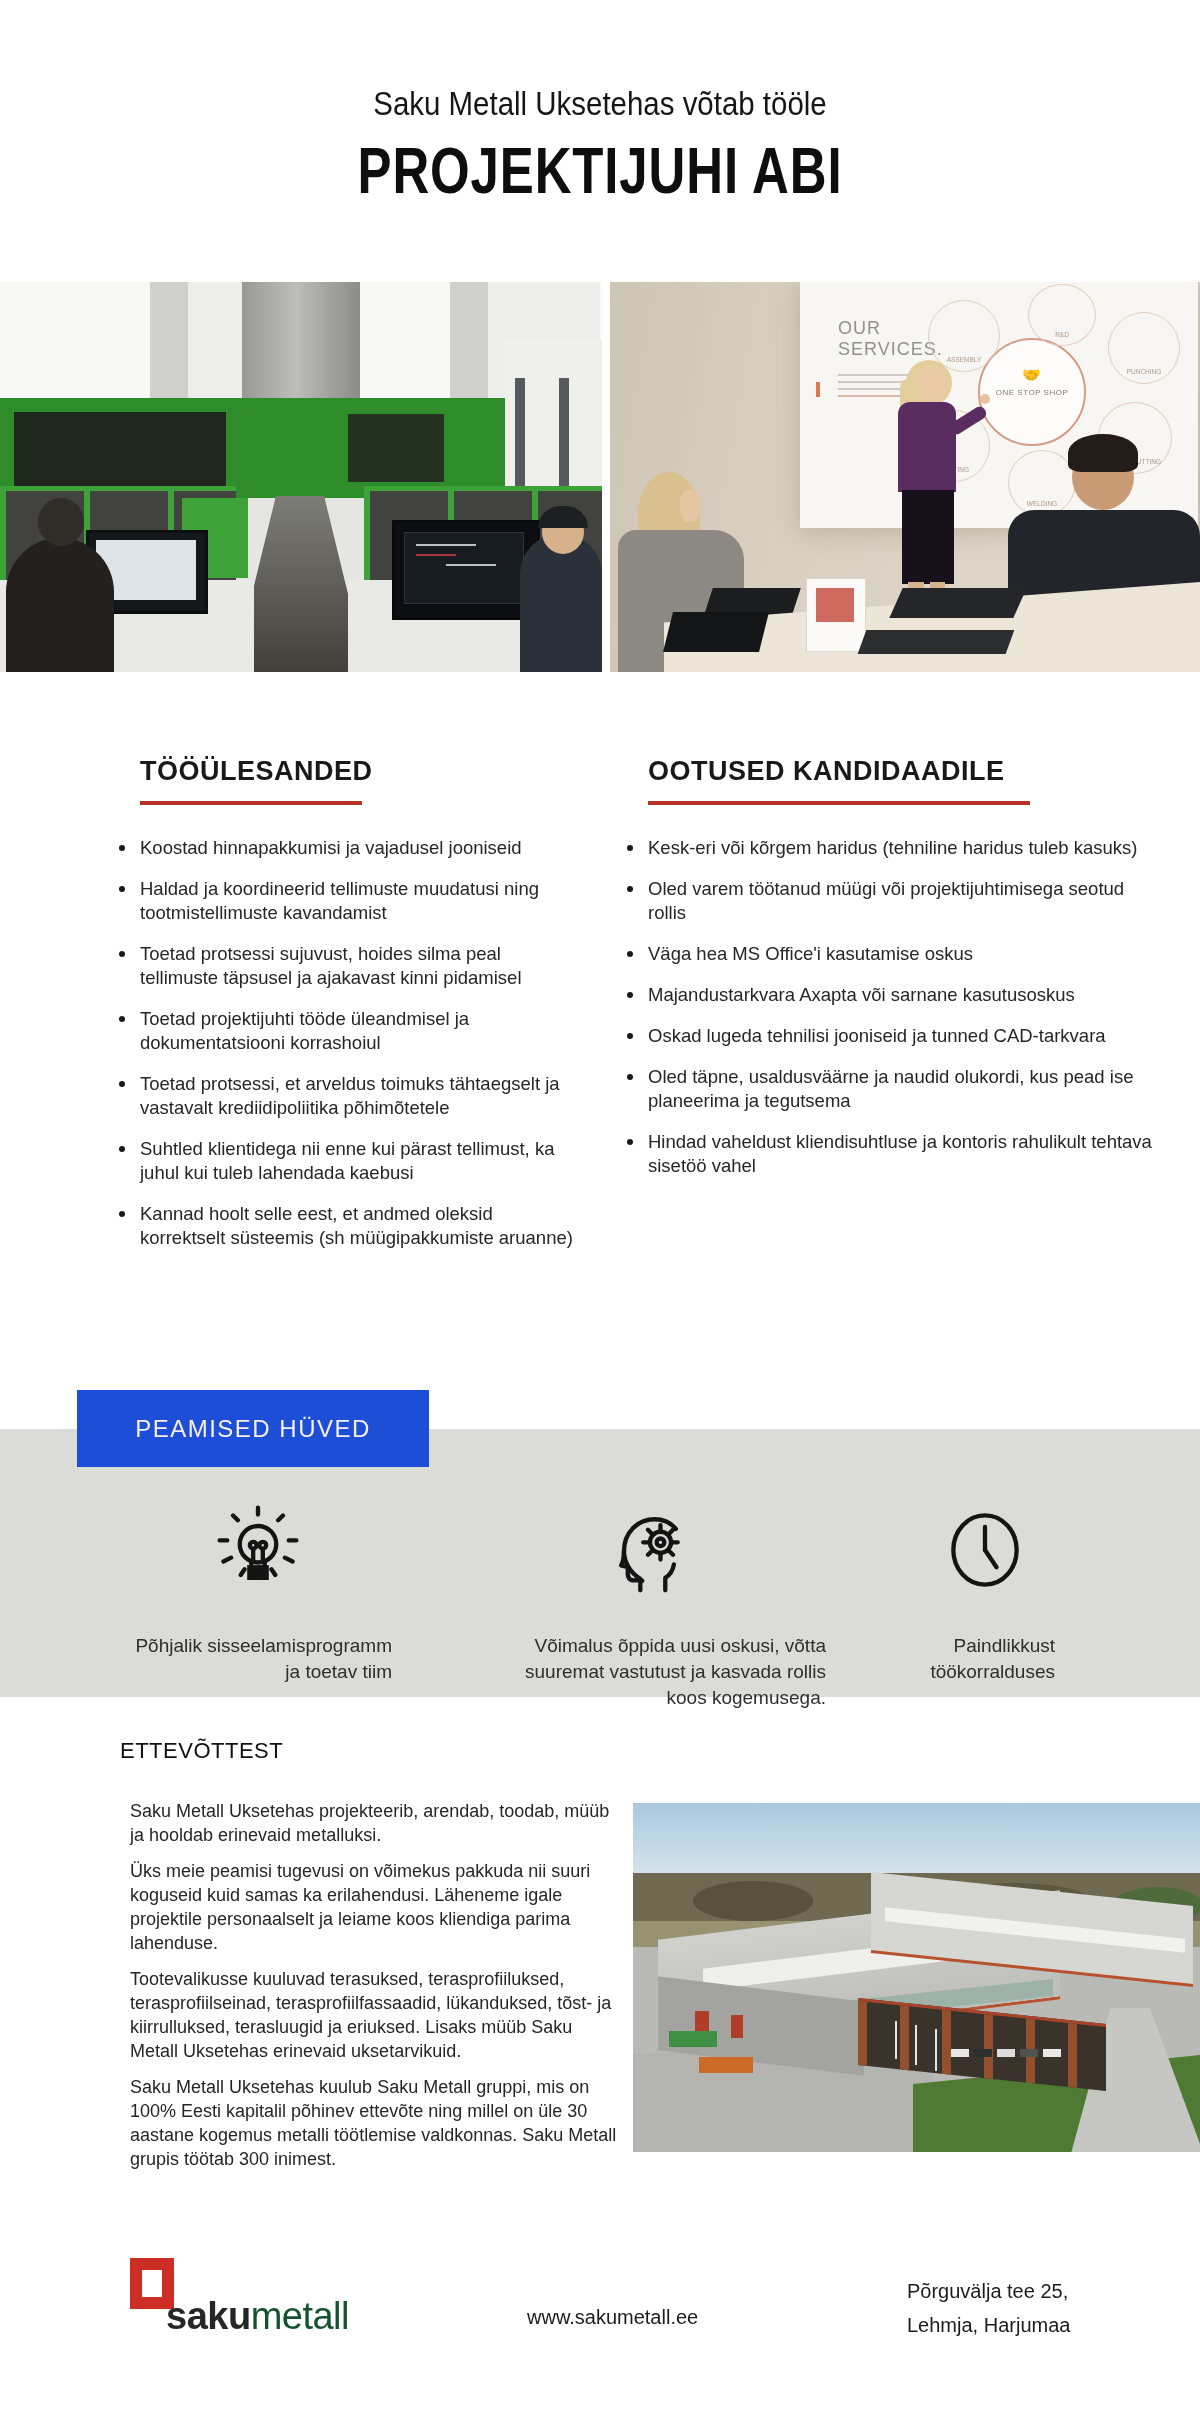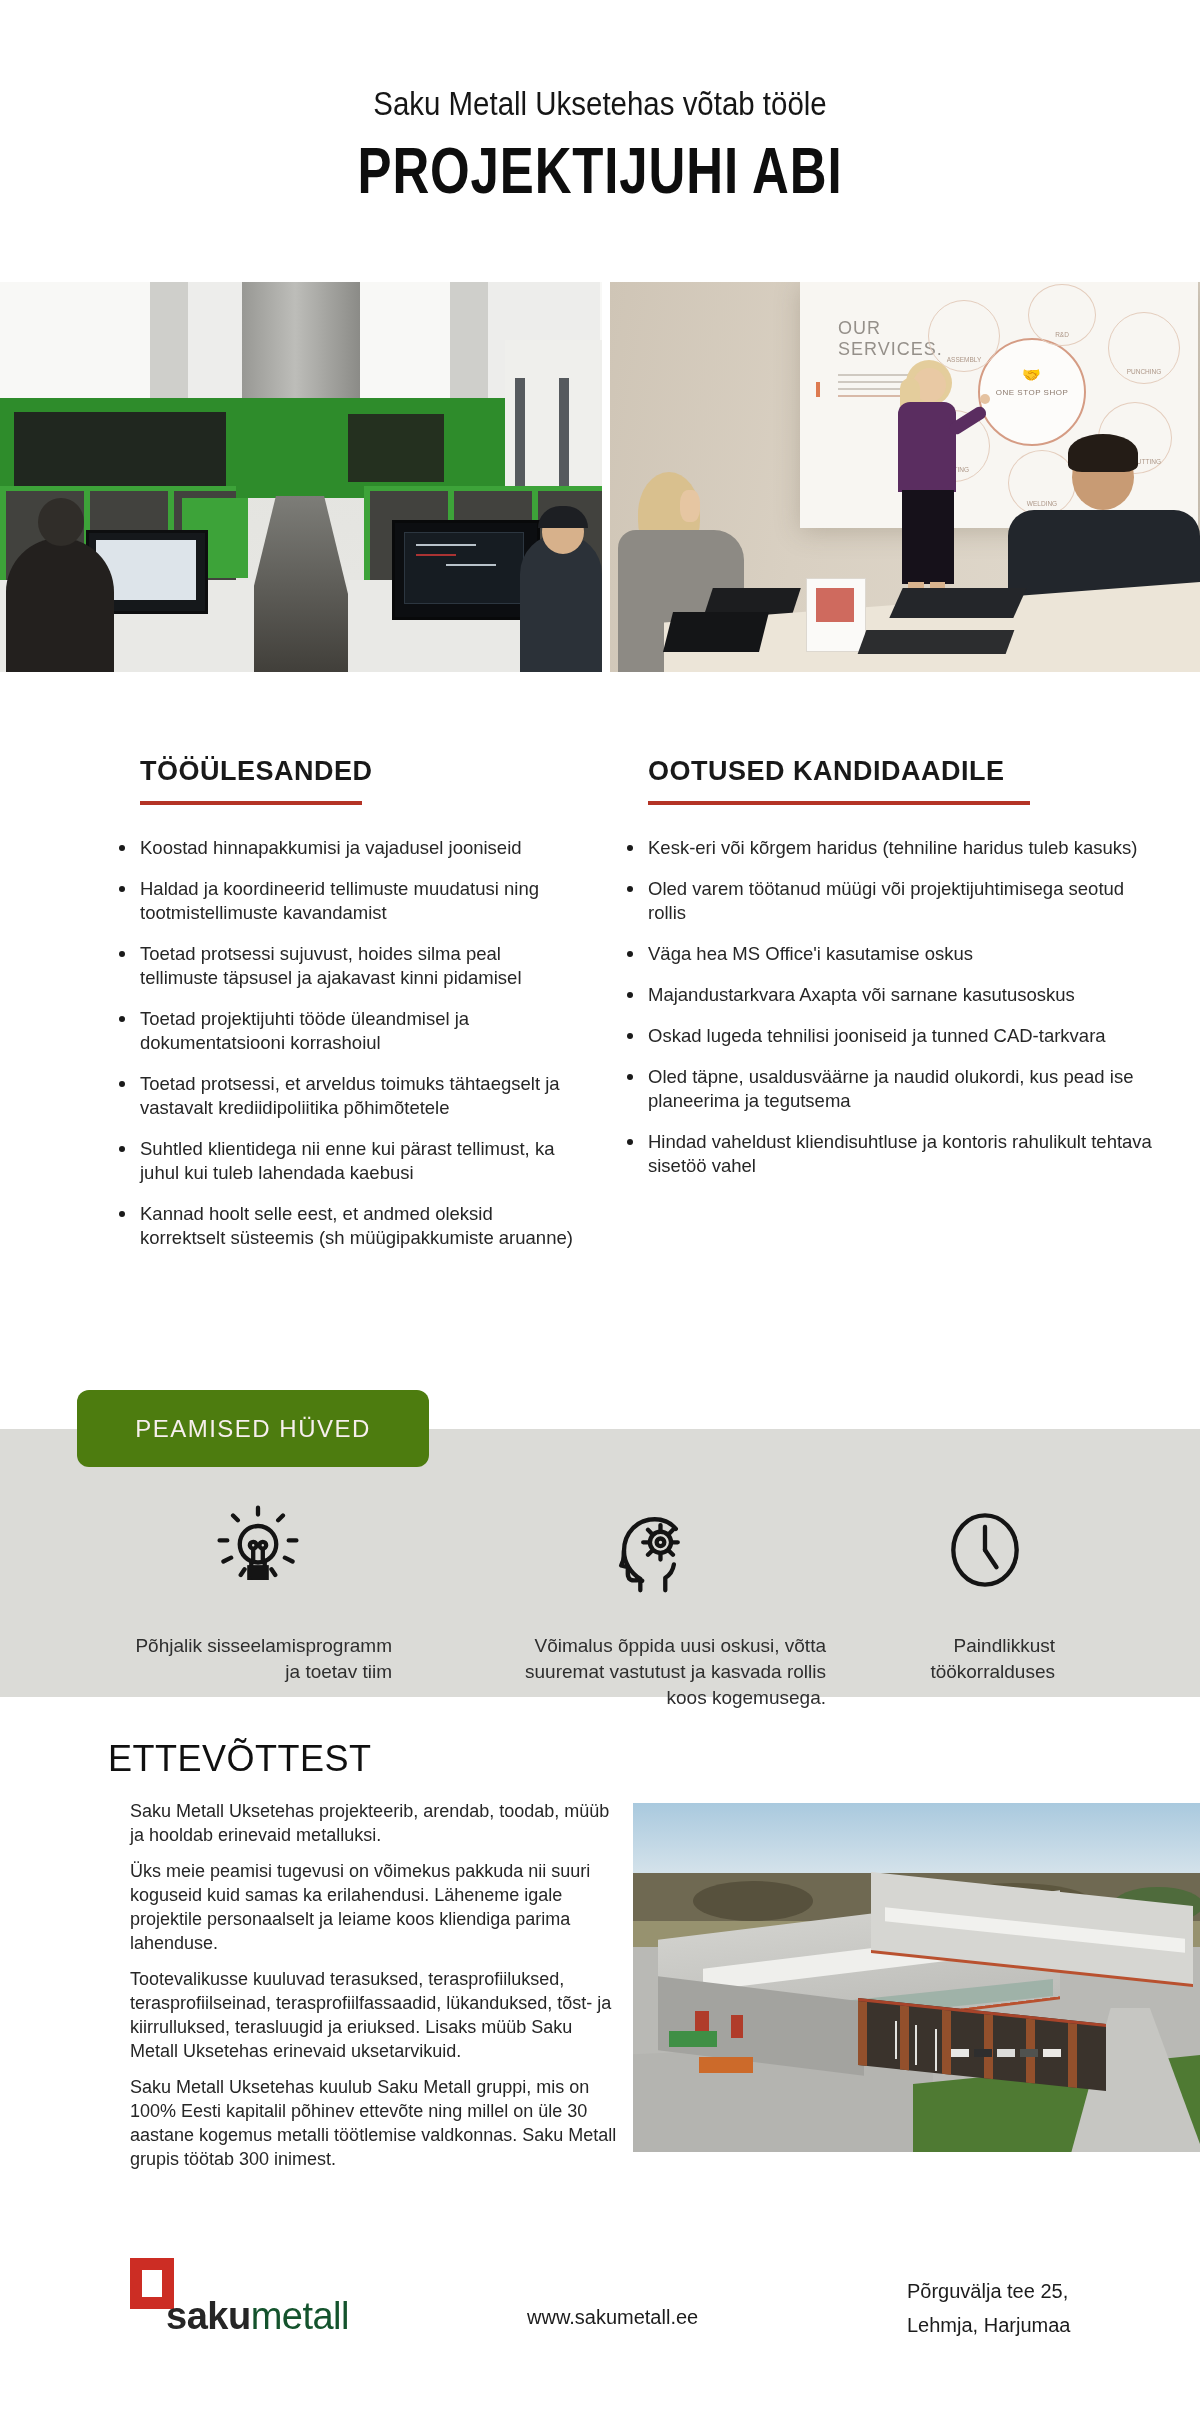--- a/index.html
+++ b/index.html
@@ -20,21 +20,21 @@
   .col ul{list-style:none;margin:31px 0 10px 0;padding:0;font-size:18.5px;line-height:24px;color:#262626;}
   .col li{position:relative;margin-bottom:17px;}
   .col li::before{content:"";position:absolute;left:-21px;top:9px;width:6px;height:6px;border-radius:50%;background:#1a1a1a;}
   
   .band{top:1429px;left:0;width:1200px;height:268px;}
   .banner{top:1390px;left:77px;width:352px;height:77px;display:flex;align-items:center;justify-content:center;
           color:#f7efed;font-size:24px;letter-spacing:1.5px;}
   .bicon{top:1500px;width:96px;height:100px;}
   .bcap{top:1633px;text-align:right;font-size:19px;line-height:26px;color:#2e2e2e;}
   
-  .about-h{top:1738px;left:108px;font-size:36px;font-weight:400;color:#101010;letter-spacing:.5px;}
+  .about-h{top:1738px;left:120px;font-size:22px;font-weight:400;color:#101010;letter-spacing:.5px;}
   .about-p{top:1799px;left:120px;width:487px;font-size:18px;line-height:24px;color:#262626;margin-left:10px;}
   .about-p p{margin:0 0 12px 0;}
   
   .logo-square{top:2258px;left:130px;width:20px;height:27px;border:12px solid #cc2d24;background:#fff;}
   .logo-text{top:2295px;left:166px;font-size:38px;letter-spacing:-.5px;}
   .logo-text b{color:#262626;font-weight:700;}
   .logo-text span{color:#14532d;font-weight:400;}
   .website{top:2306px;left:527px;font-size:20px;color:#1c1c1c;}
   .address{top:2274px;left:907px;font-size:20px;line-height:34px;color:#1c1c1c;}
   svg{display:block;}
@@ -151,21 +151,21 @@
       <li>Oled varem töötanud müügi või projektijuhtimisega seotud rollis</li>
       <li>Väga hea MS Office'i kasutamise oskus</li>
       <li>Majandustarkvara Axapta või sarnane kasutusoskus</li>
       <li>Oskad lugeda tehnilisi jooniseid ja tunned CAD-tarkvara</li>
       <li>Oled täpne, usaldusväärne ja naudid olukordi, kus pead ise planeerima ja tegutsema</li>
       <li>Hindad vaheldust kliendisuhtluse ja kontoris rahulikult tehtava sisetöö vahel</li>
     </ul>
   </div>
 
   <div class="abs band" style="background:#dbdbd7;"></div>
-  <div class="abs banner" style="background:#4d7c0f;border-radius:12px;">PEAMISED HÜVED</div>
+  <div class="abs banner" style="background:#1d4ed8;">PEAMISED HÜVED</div>
 
   <div class="abs bicon" style="left:210px;">
     <svg width="96" height="100" viewBox="0 0 100 100" fill="none" stroke="#141414" stroke-width="4.5" stroke-linecap="round">
       <circle cx="50" cy="44" r="19"></circle>
       <path d="M43 61 L43 68 M57 61 L57 68"></path>
       <rect x="41" y="68" width="18" height="11"></rect>
       <path d="M42 72 H58 M42 76 H58 M45 79 L55 79"></path>
       <path d="M45 49 V62 M55 49 V62"></path>
       <circle cx="45" cy="45" r="3.5"></circle>
         <circle cx="55" cy="45" r="3.5"></circle>

